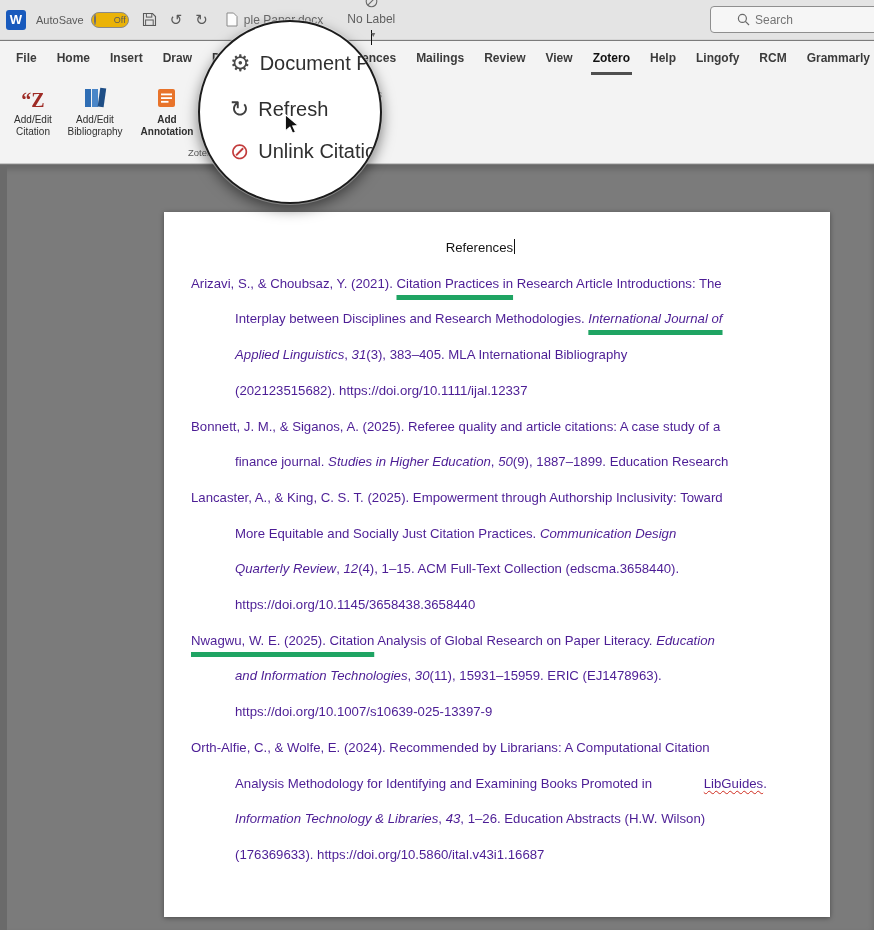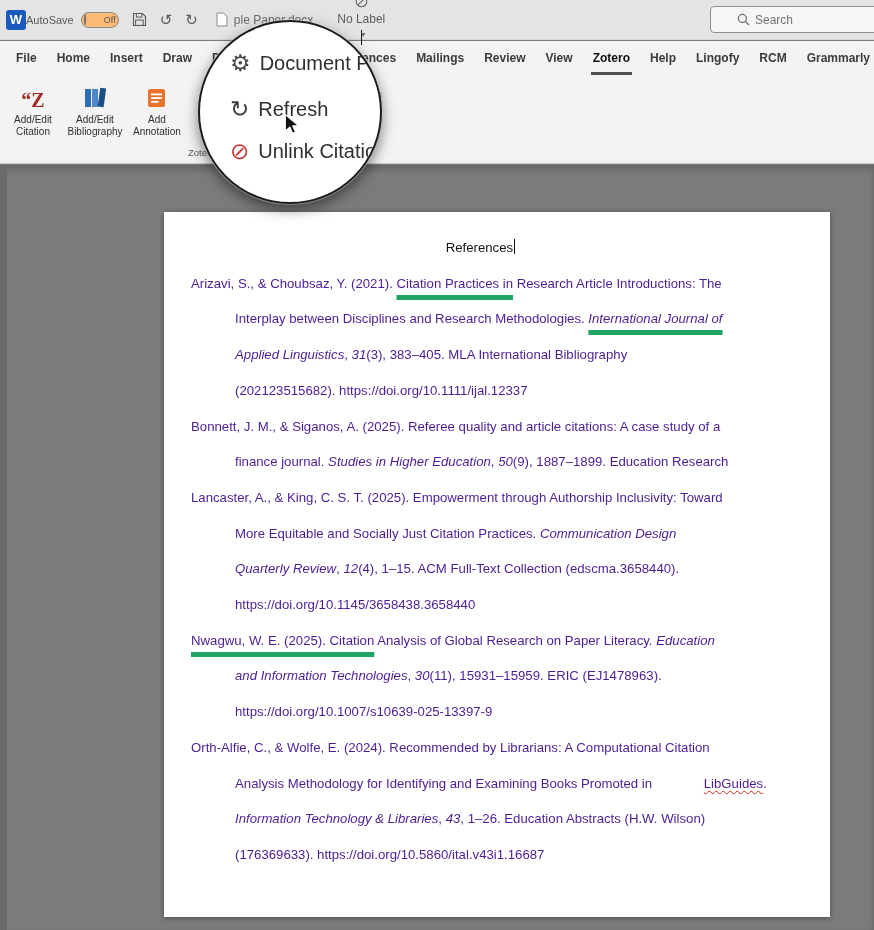--- a/index.html
+++ b/index.html
@@ -9,23 +9,23 @@
     font-family:"Liberation Sans", sans-serif; -webkit-font-smoothing:antialiased;
   }
   
   .titlebar{
     position:absolute; top:0; left:0; right:0; height:40px;
     background:#e4e4e4; border-bottom:1px solid #d6d6d6;
     display:flex; align-items:center; z-index:5;
   }
   .word-icon{ width:20px;height:20px;margin-left:6px;background:#185abd;border-radius:3px;
     color:#fff;font-size:13px;font-weight:bold;display:flex;align-items:center;justify-content:center;}
-  .autosave-label{ font-size:11px;color:#5a5a5a;}
+  .autosave-label{ margin-left:10px;font-size:11px;color:#5a5a5a;}
   .toggle{ margin-left:7px;width:38px;height:16px;border:1px solid #8a8a8a;border-radius:9px;
-    background:#fdba74;display:flex;align-items:center;padding:0 2px;cursor:pointer;gap:15px;}
+    background:#eab308;display:flex;align-items:center;padding:0 2px;cursor:pointer;gap:15px;}
   .knob{ width:11px;height:11px;border-radius:50%;background:#fff;border:1px solid #6e6e6e;}
   .toggle-label{ font-size:9px;color:#5a5a5a;margin-left:3px;}
   .tb-btn{ margin-left:13px;font-size:15px;color:#5a5a5a;line-height:1;cursor:pointer;display:flex;align-items:center;}
   .doc-icon{ margin-left:18px;display:flex;align-items:center;}
   .doc-title{ margin-left:6px;font-size:12px;color:#6a6a6a;white-space:nowrap;}
   .nolabel{ margin-left:24px;display:flex;align-items:center;gap:4px;font-size:12px;color:#5f5f5f;cursor:pointer;flex-direction:column;}
   .nolabel .caret{ font-size:8px;color:#6a6a6a;}
   .tb-spacer{ flex:1; }
   .searchbox{ position:relative;width:176px;height:27px;margin-right:-12px;
     border:1px solid #8f8f8f;border-radius:4px;background:#f6f6f6;display:flex;align-items:center;}
@@ -161,21 +161,21 @@
         <rect x="3" y="3" width="6" height="18" fill="#2e6db4"></rect>
         <rect x="10" y="3" width="6" height="18" fill="#4a86c8"></rect>
         <rect x="17" y="2" width="6" height="19" fill="#1e4e86" transform="rotate(8 20 11)"></rect>
       </svg>
     </div>
     <div class="bb-label">
       <div>Add/Edit</div>
       <div>Bibliography</div>
     </div>
   </div>
-  <div class="big-btn" style="left:126px;width:62px;">
+  <div class="big-btn" style="left:136px;width:62px;font-weight:bold;">
     <div class="bb-icon">
       <svg width="24" height="24" viewBox="0 0 24 24">
         <rect x="3" y="3" width="17" height="18" rx="2" fill="#e8732a"></rect>
         <rect x="6" y="7.5" width="11" height="1.8" fill="#fff"></rect>
         <rect x="6" y="11.2" width="11" height="1.8" fill="#fff"></rect>
         <rect x="6" y="14.9" width="7.5" height="1.8" fill="#fff"></rect>
       </svg>
     </div>
     <div class="bb-label">
       <div>Add</div>

